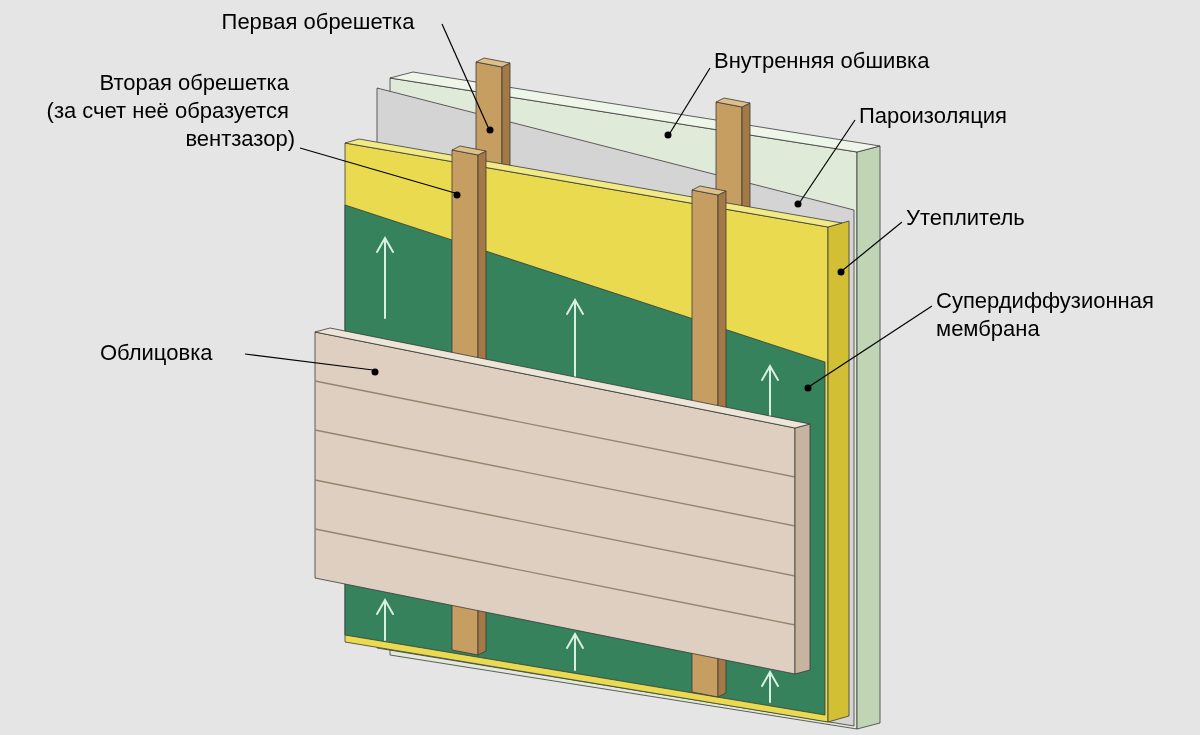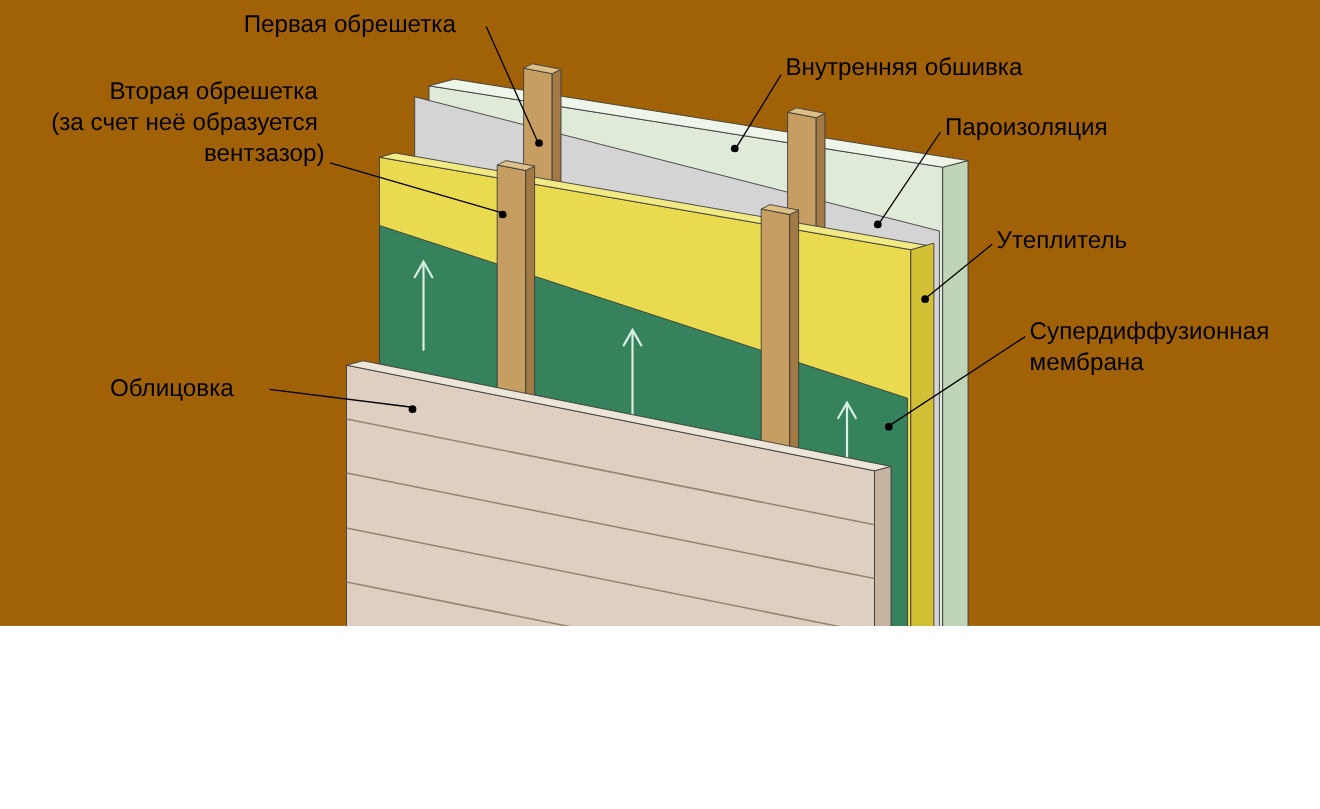--- a/index.html
+++ b/index.html
@@ -1,16 +1,16 @@
 <!DOCTYPE html>
 <html><head>
 <meta charset="utf-8">
 <style>
   html, body { margin: 0; padding: 0; background: #ffffff; }
-  .stage { width: 1200px; height: 569px; position: relative; background: #a16207; }
+  .stage { width: 1200px; height: 735px; position: relative; background: #e5e5e5; }
   svg { display: block; }
   .outlined { stroke: #3a3a3a; stroke-width: 0.8; stroke-linejoin: round; }
   .leader { stroke: #000000; stroke-width: 1.2; fill: none; }
   .dot { fill: #000000; stroke: none; }
   .lbl { font-family: "Liberation Sans", sans-serif; font-size: 22px; fill: #000000; }
   .arrow { stroke: #d9efe0; stroke-width: 2; fill: none; stroke-linecap: round; }
   .sep { stroke: #95846f; stroke-width: 1.4; }
 </style>
 </head>
 <body>

